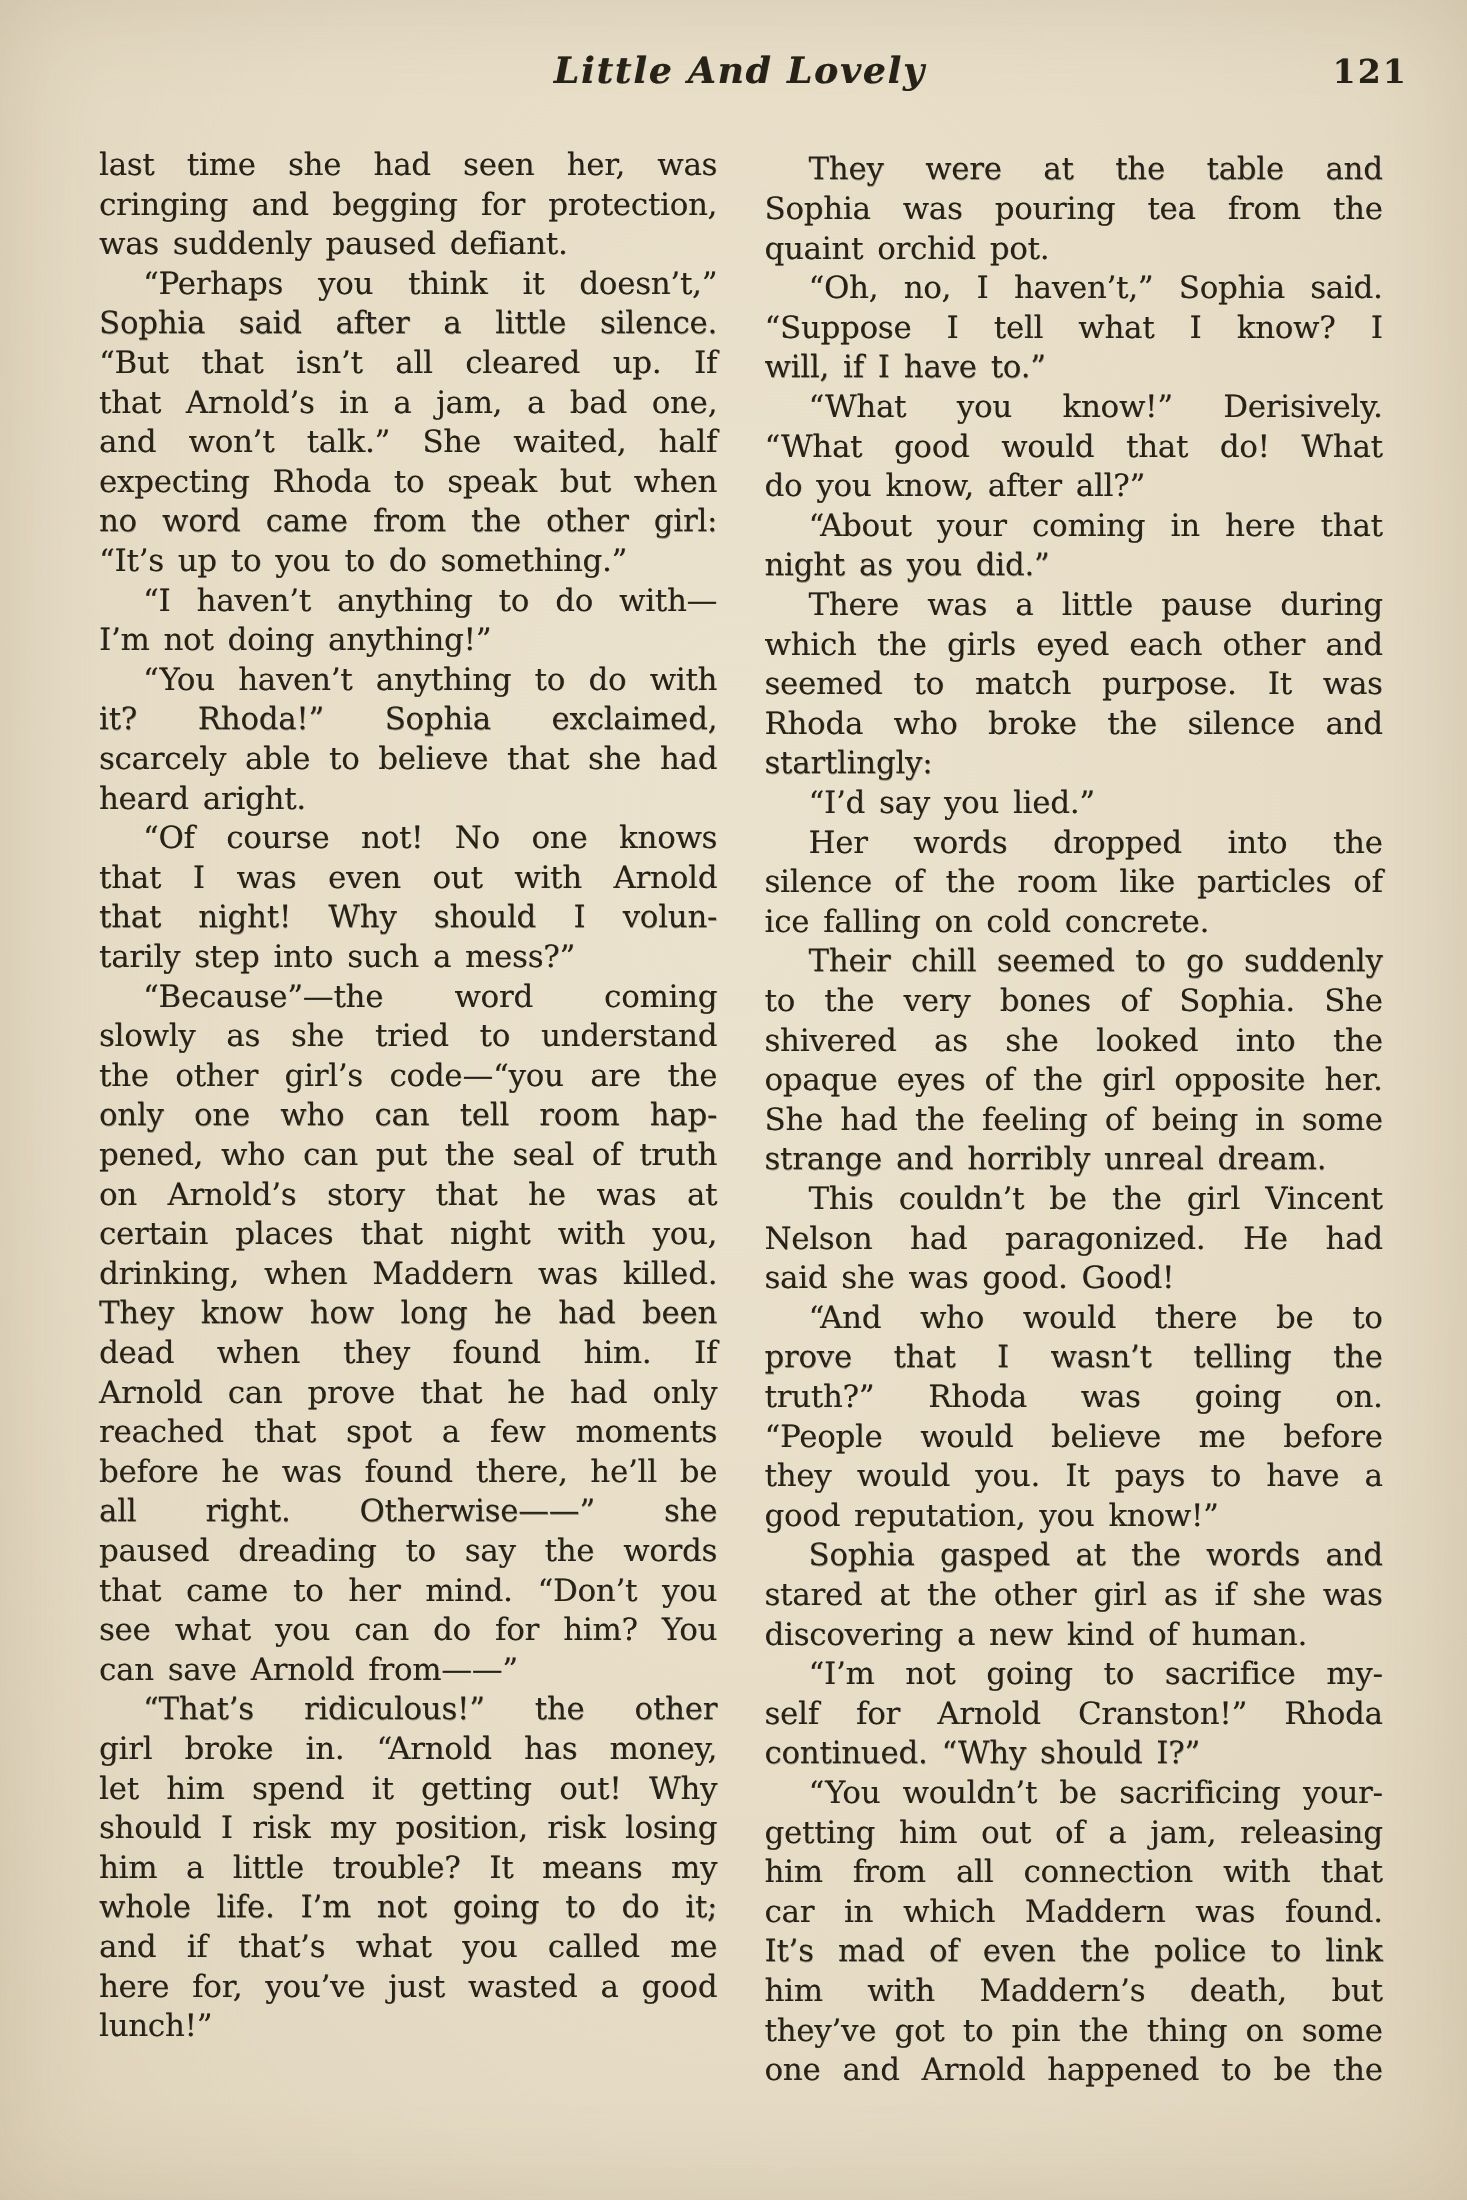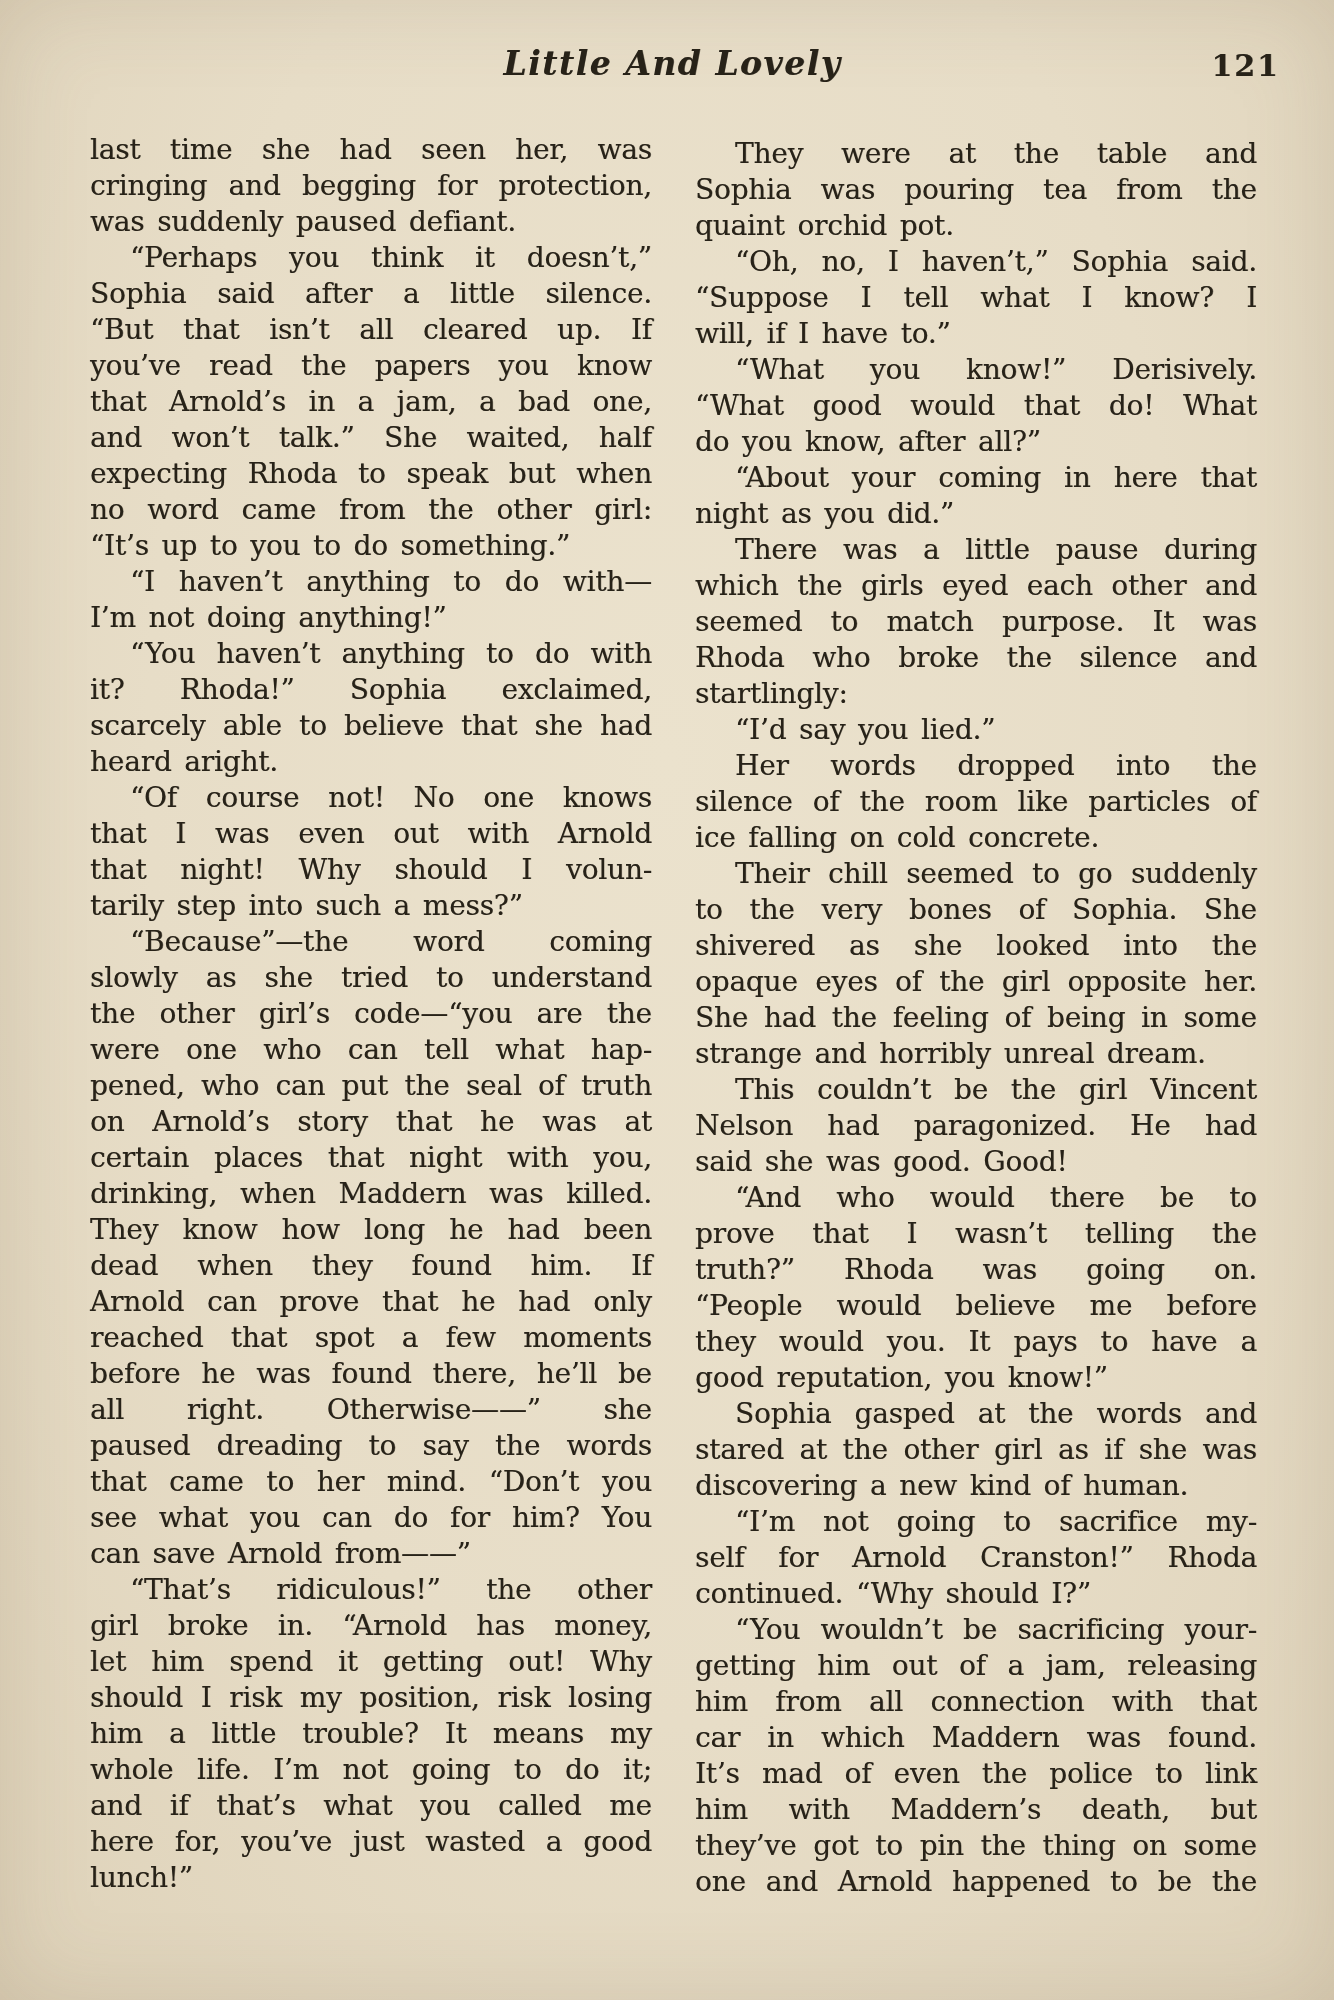--- a/index.html
+++ b/index.html
@@ -58,40 +58,39 @@
   <div class="running-head">Little And Lovely</div>
   <div class="page-num">121</div>
 
   <div class="col col-left">
       <div class="line j">last time she had seen her, was</div>
       <div class="line j">cringing and begging for protection,</div>
       <div class="line end">was suddenly paused defiant.</div>
       <div class="line j indent">“Perhaps you think it doesn’t,”</div>
       <div class="line j">Sophia said after a little silence.</div>
       <div class="line j">“But that isn’t all cleared up. If</div>
-      <div class="line j">you’ve read the papers you know</div>
       <div class="line j">that Arnold’s in a jam, a bad one,</div>
       <div class="line j">and won’t talk.” She waited, half</div>
       <div class="line j">expecting Rhoda to speak but when</div>
       <div class="line j">no word came from the other girl:</div>
       <div class="line end">“It’s up to you to do something.”</div>
       <div class="line j indent">“I haven’t anything to do with—</div>
       <div class="line end">I’m not doing anything!”</div>
       <div class="line j indent">“You haven’t anything to do with</div>
       <div class="line j">it? Rhoda!” Sophia exclaimed,</div>
       <div class="line j">scarcely able to believe that she had</div>
       <div class="line end">heard aright.</div>
       <div class="line j indent">“Of course not! No one knows</div>
       <div class="line j">that I was even out with Arnold</div>
       <div class="line j">that night! Why should I volun-</div>
       <div class="line end">tarily step into such a mess?”</div>
       <div class="line j indent">“Because”—the word coming</div>
       <div class="line j">slowly as she tried to understand</div>
       <div class="line j">the other girl’s code—“you are the</div>
-      <div class="line j">were one who can tell what hap-</div>
+      <div class="line j">only one who can tell room hap-</div>
       <div class="line j">pened, who can put the seal of truth</div>
       <div class="line j">on Arnold’s story that he was at</div>
       <div class="line j">certain places that night with you,</div>
       <div class="line j">drinking, when Maddern was killed.</div>
       <div class="line j">They know how long he had been</div>
       <div class="line j">dead when they found him. If</div>
       <div class="line j">Arnold can prove that he had only</div>
       <div class="line j">reached that spot a few moments</div>
       <div class="line j">before he was found there, he’ll be</div>
       <div class="line j">all right. Otherwise——” she</div>

